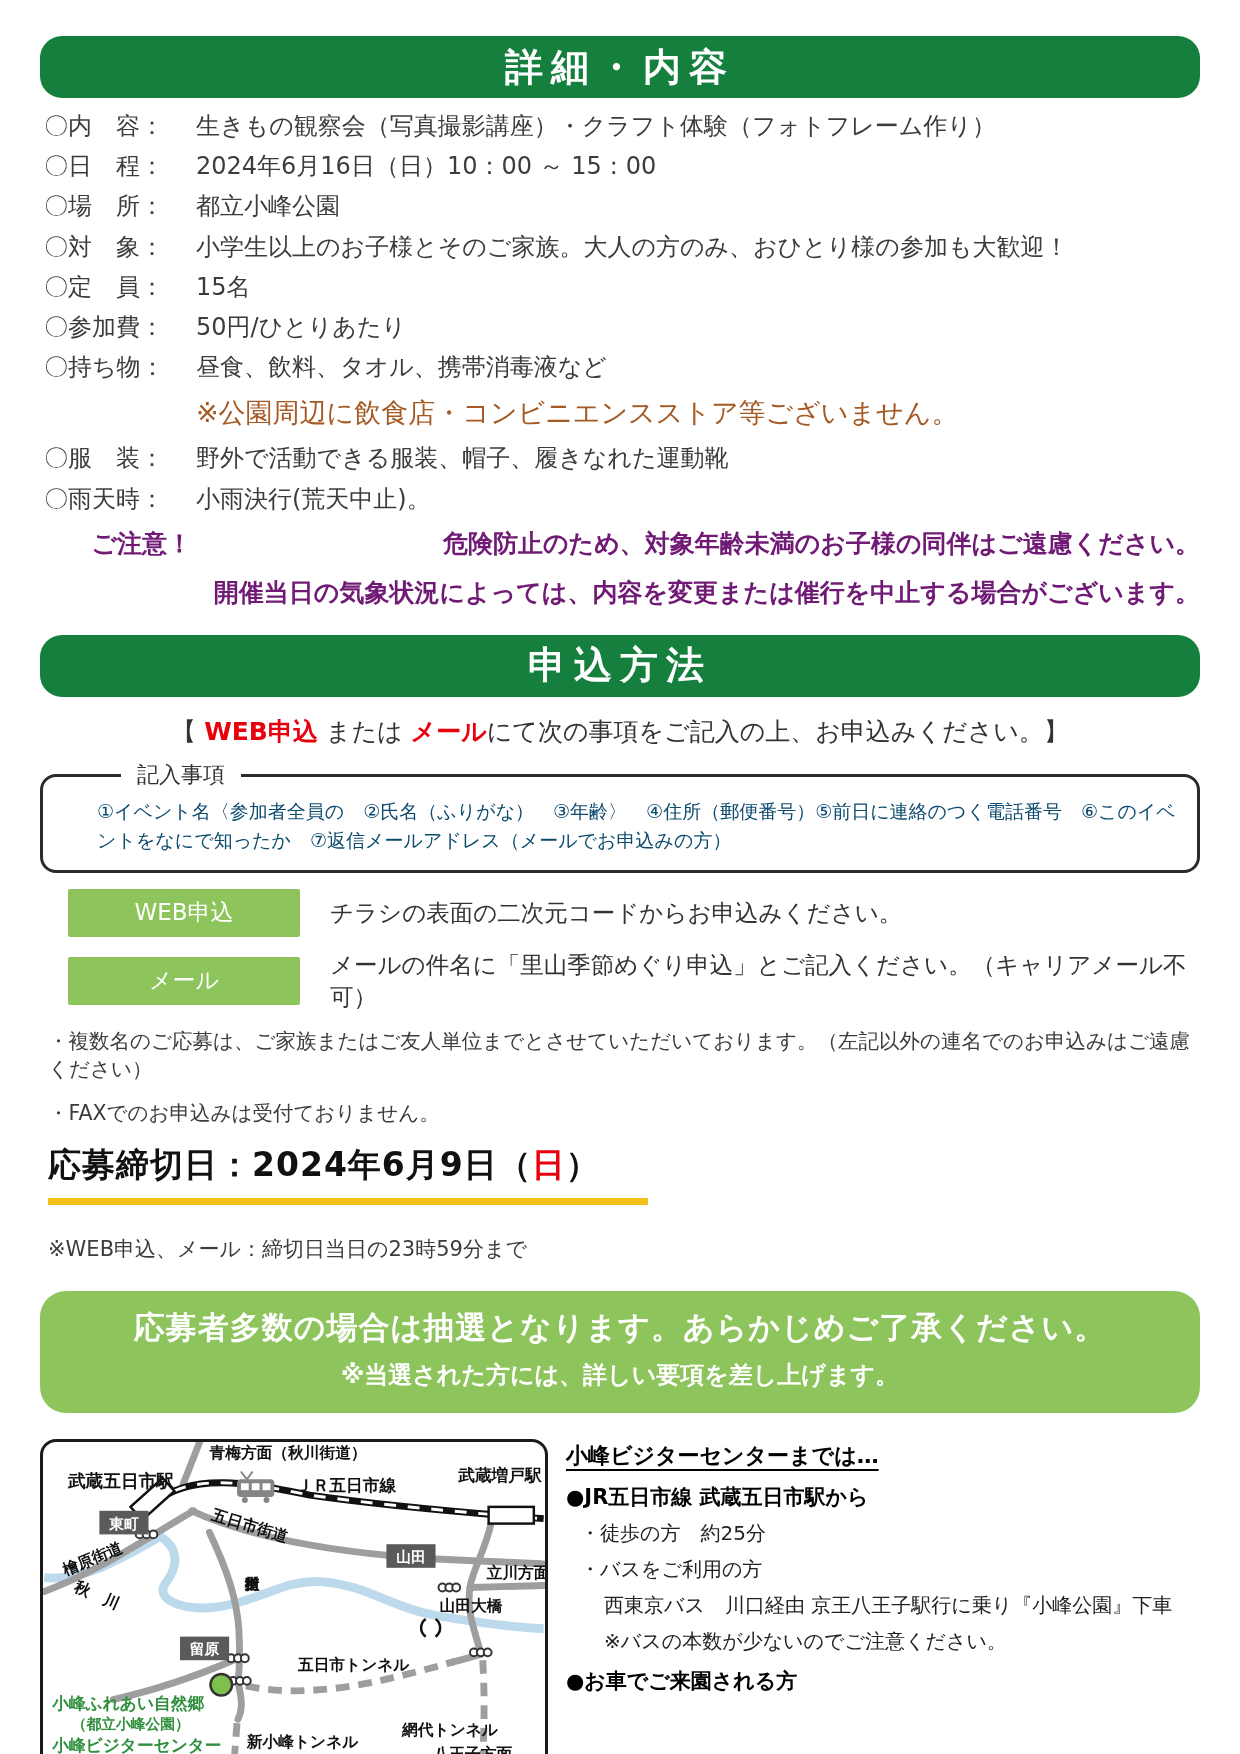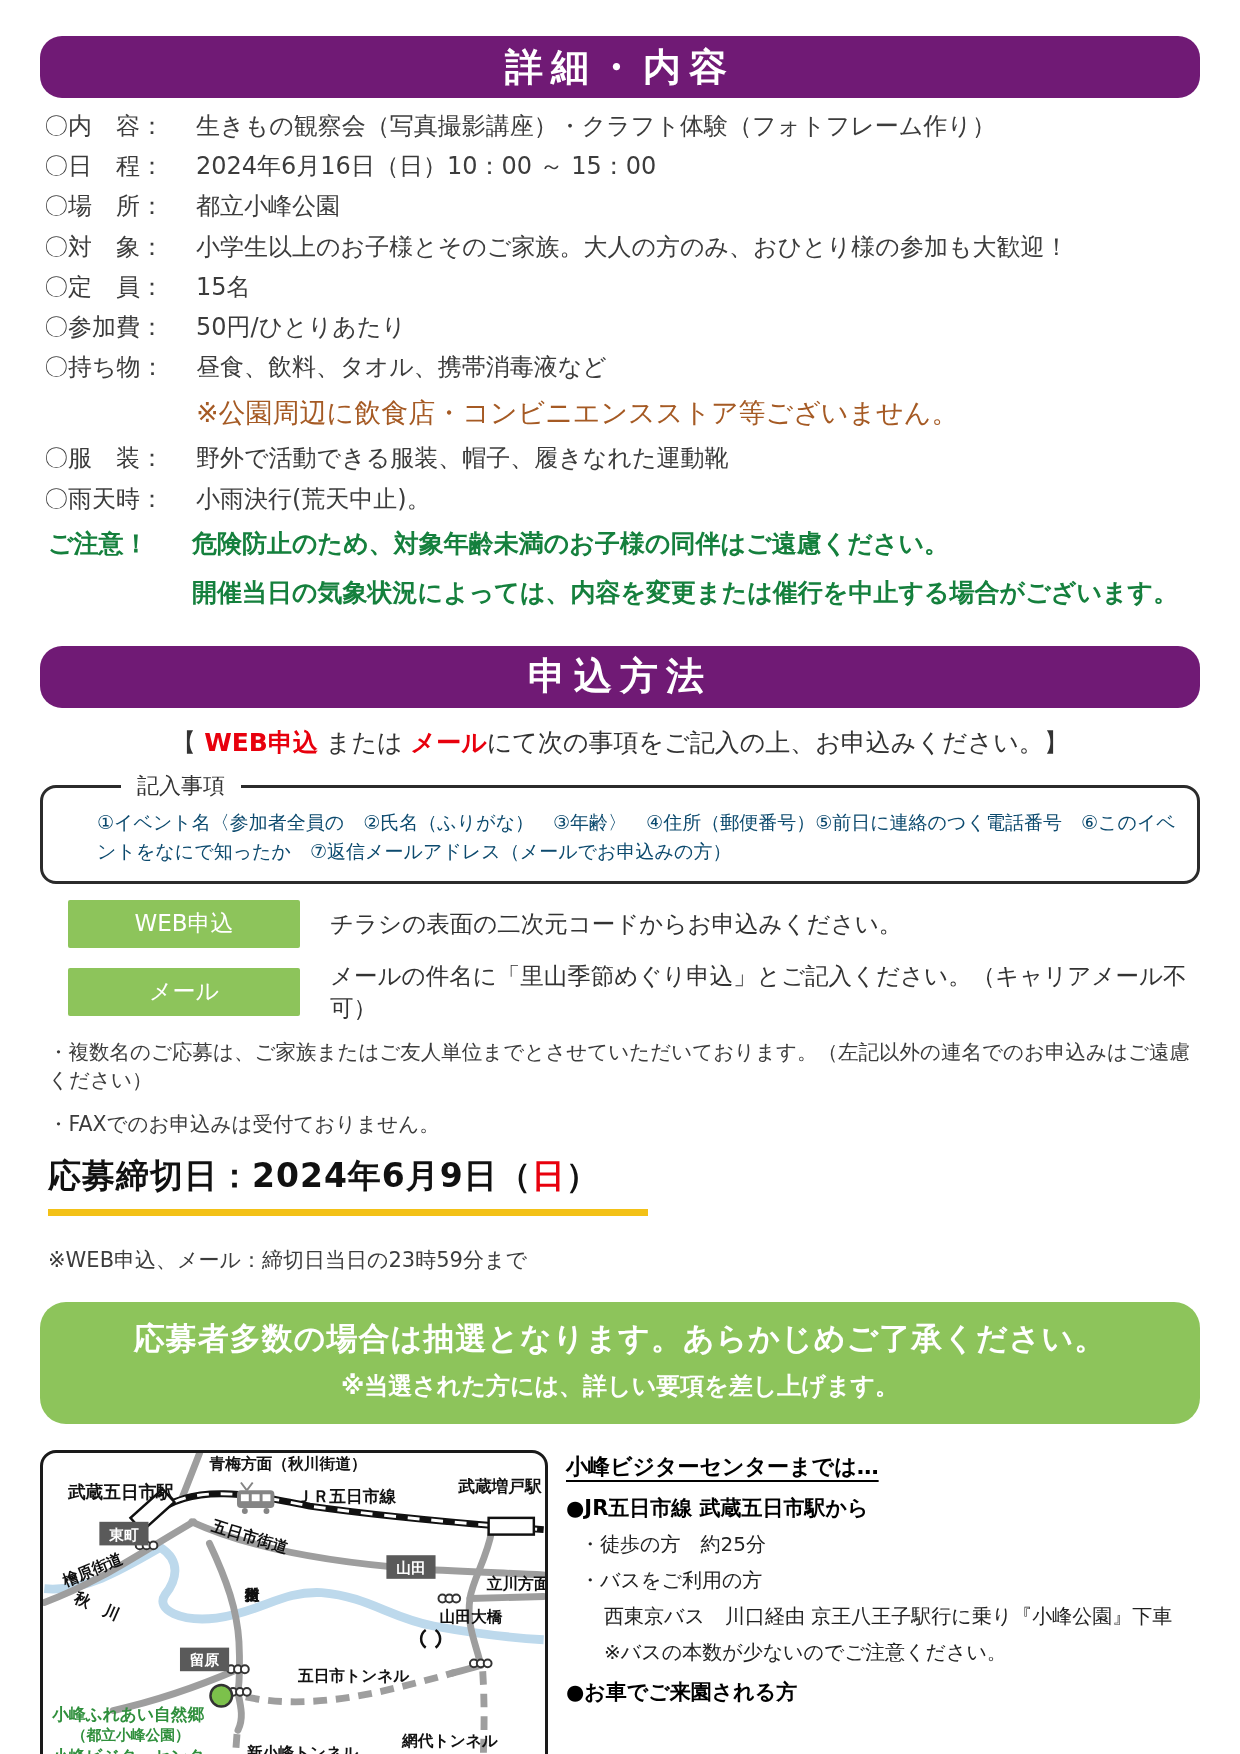--- a/index.html
+++ b/index.html
@@ -5,38 +5,38 @@
   * { box-sizing: border-box; }
   html,body { margin:0; padding:0; }
   body {
     width:1240px; height:1754px; background:#ffffff;
     font-family:"DejaVu Sans","Liberation Sans",sans-serif;
     color:#3c3c3c; overflow:hidden;
   }
   .page { padding:36px 40px 0; }
 
   .banner {
-    background:#701a75; border-radius:22px; height:62px;
+    background:#15803d; border-radius:22px; height:62px;
     display:flex; align-items:center; justify-content:center;
     color:#fff; font-size:38px; font-weight:bold; letter-spacing:8px;
   }
 
   
   .details { margin:16px 0 0 4px; }
   .detail-row { display:flex; font-size:24px; margin:0 0 15px; line-height:1.05; }
   .detail-label { width:152px; flex:0 0 152px; white-space:nowrap; }
   .detail-value { flex:1; }
   .detail-note { margin:2px 0 15px 152px; font-size:27px; color:#a55a24; }
 
-  .notice-row { display:flex; margin-top:6px; color:#15803d; }
+  .notice-row { display:flex; margin-top:6px; color:#701a75;text-align:right; }
   .notice-label { width:152px; flex:0 0 152px; font-size:25px; font-weight:bold; padding-left:8px; }
   .notice-lines { flex:1; font-size:25px; font-weight:bold; }
   .notice-lines div { margin-bottom:16px; }
 
-  .banner2 { margin-top:21px; }
+  .banner2 { margin-top:10px; }
 
   .intro { text-align:center; font-size:25px; margin:18px 0 10px; color:#333; }
   .intro .red { color:#e8000d; font-weight:bold; }
 
   .form-box {
     position:relative; border:3px solid #2b2b2b; border-radius:16px;
     padding:20px 18px 14px; margin:26px 0 16px;
   }
   .form-legend {
     position:absolute; top:-17px; left:78px; background:#fff;

